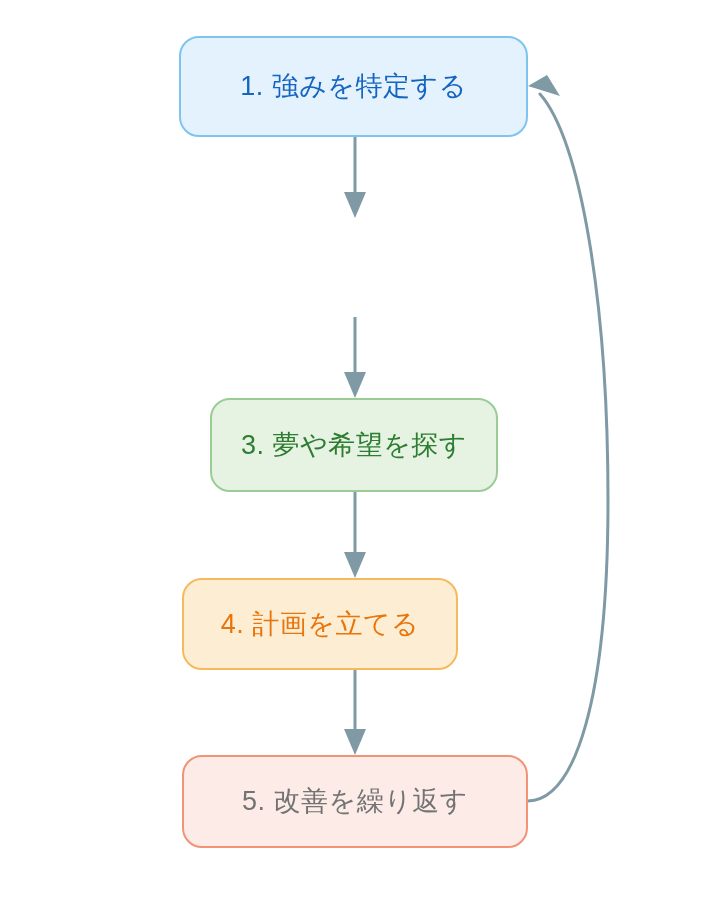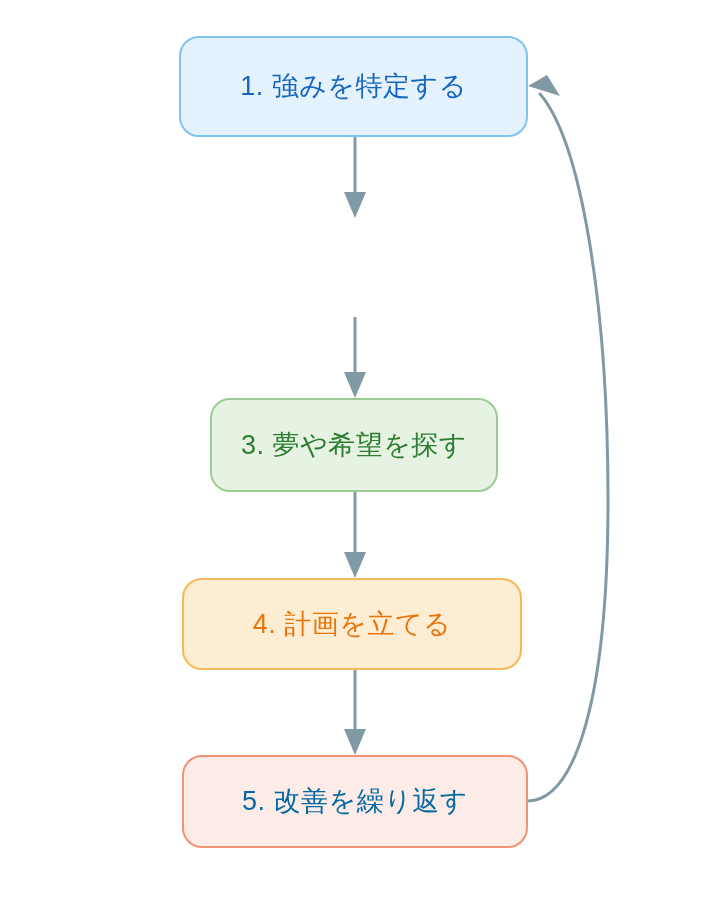--- a/index.html
+++ b/index.html
@@ -80,23 +80,23 @@
               background:#e3f2fd; border-color:#7fc4f0;">
     <span class="node-label" style="color:#1565c0;">1. 強みを特定する</span>
   </div>
 
 
   <div class="node" style="left:182px; top:398px; width:288px; height:94px;
               background:#e6f3e3; border-color:#9ccc95;margin-left:28px;">
     <span class="node-label" style="color:#2e7d32;">3. 夢や希望を探す</span>
   </div>
 
-  <div class="node" style="left:182px; top:578px; width:340px; height:92px;
+  <div class="node" style="left:182px; top:578px; width:276px; height:92px;
               background:#fdeed3; border-color:#f5ba5d;">
     <span class="node-label" style="color:#e8740c;">4. 計画を立てる</span>
   </div>
 
   <div class="node" style="left:182px; top:755px; width:346px; height:93px;
               background:#fcebe6; border-color:#f09377;">
-    <span class="node-label" style="color:#0369a1;">5. 改善を繰り返す</span>
+    <span class="node-label" style="color:#737373;">5. 改善を繰り返す</span>
   </div>
 
 </div>
 
 </body></html>

